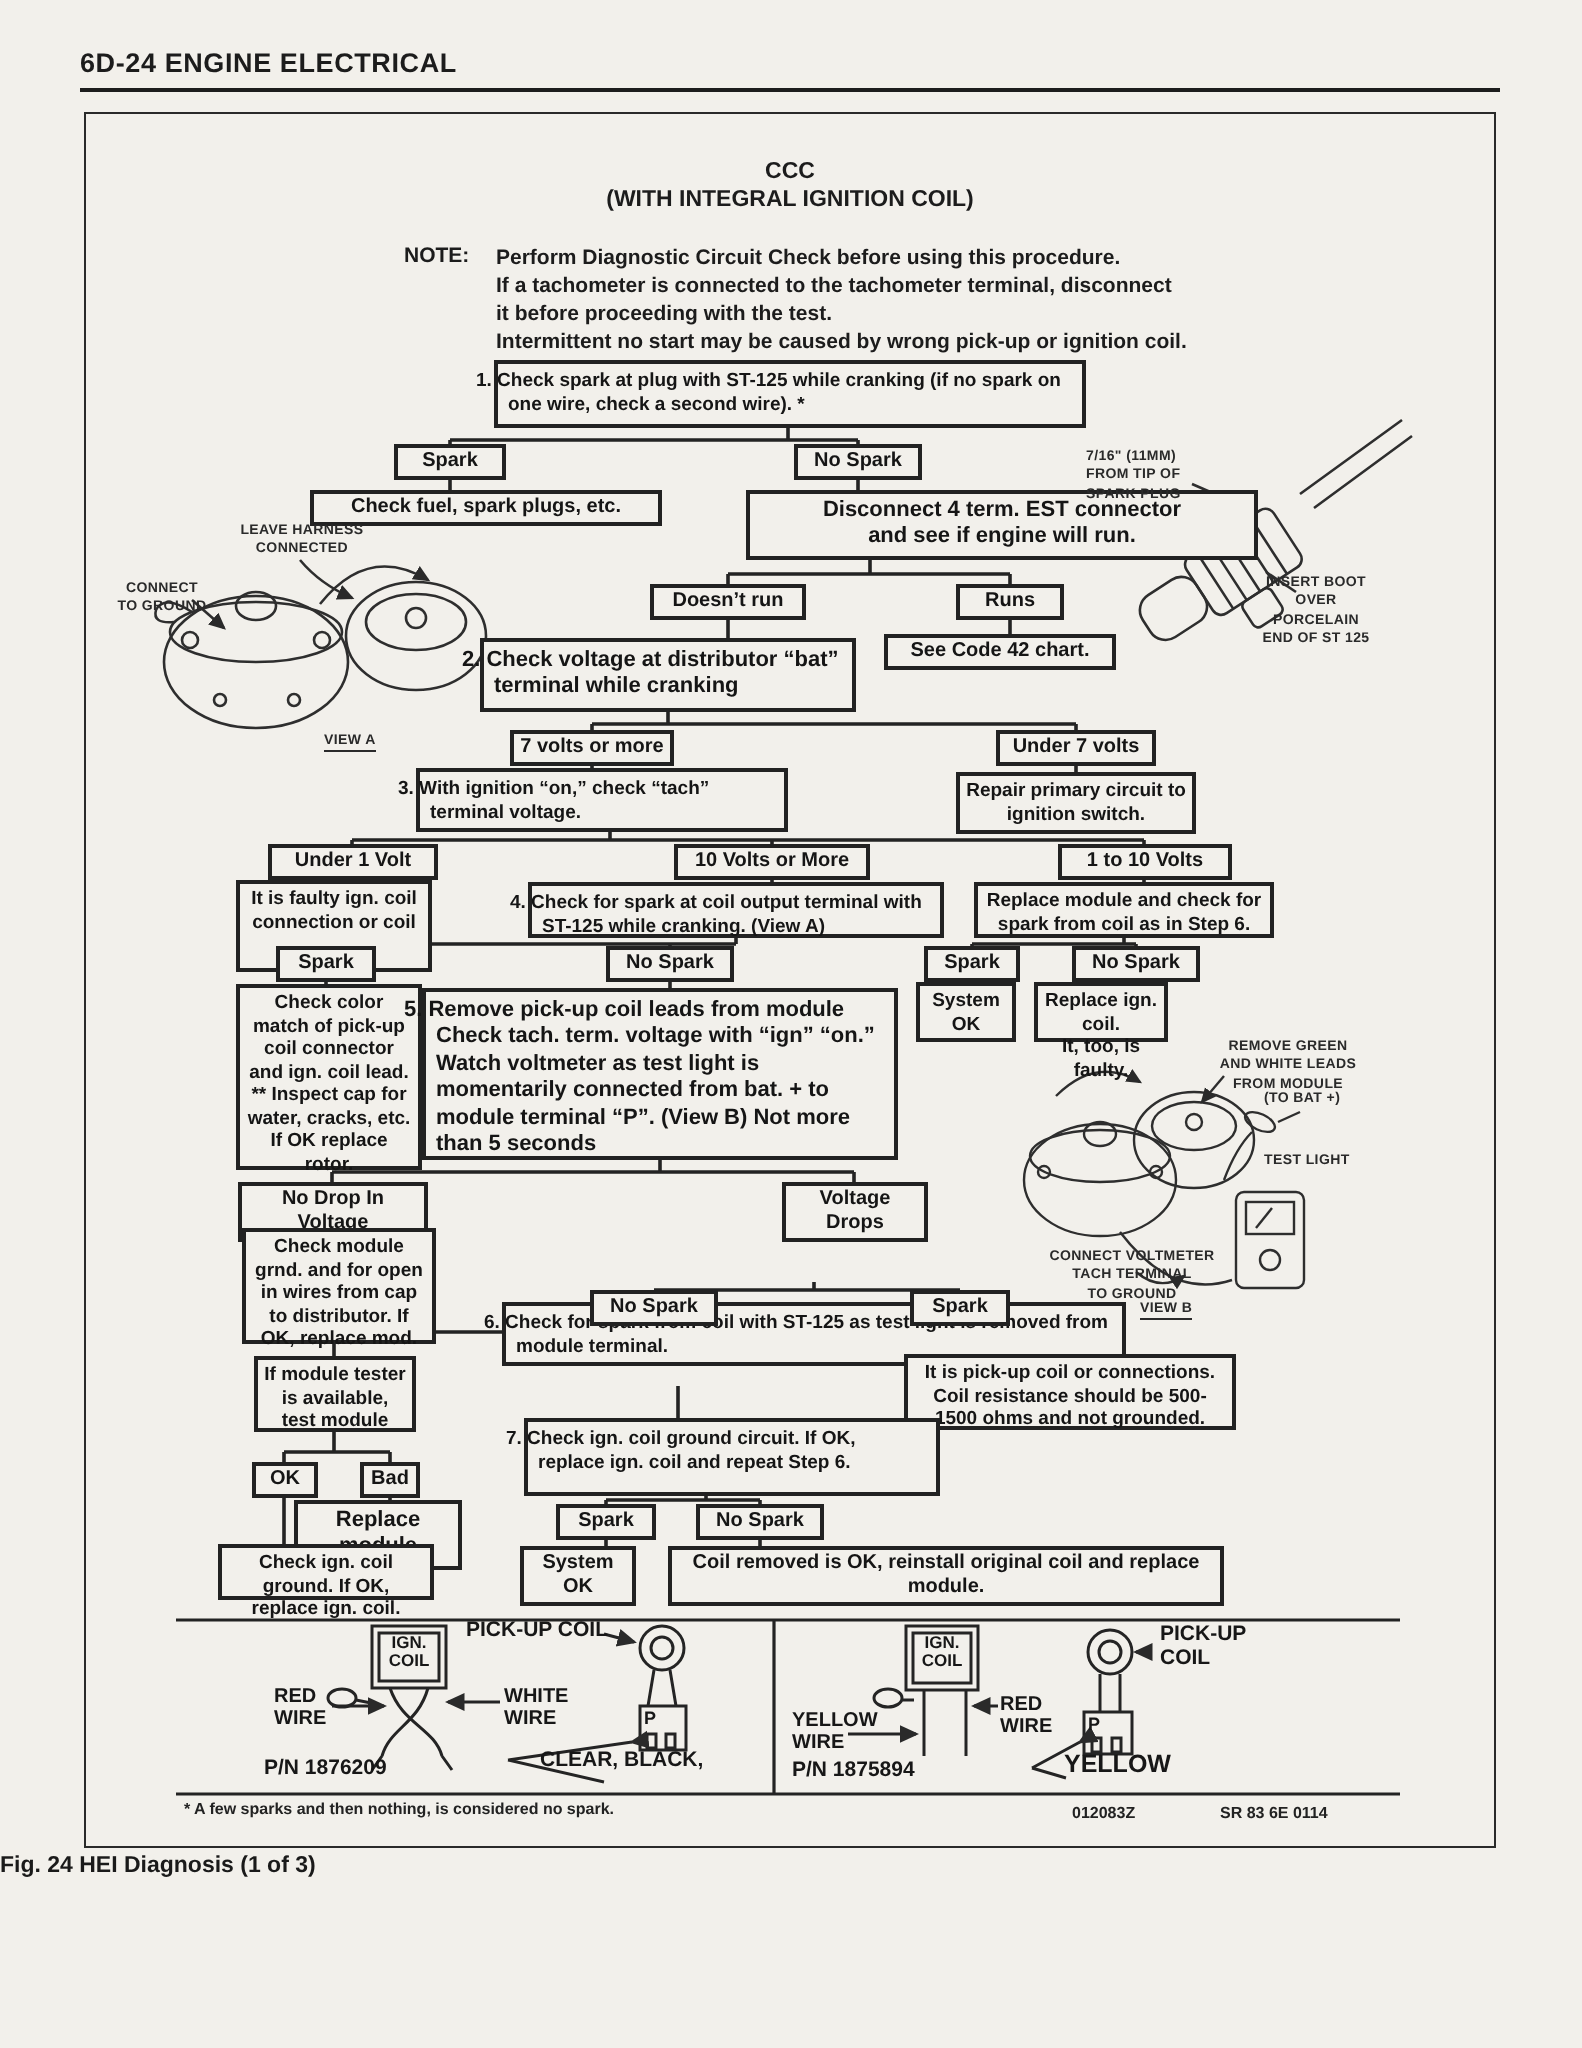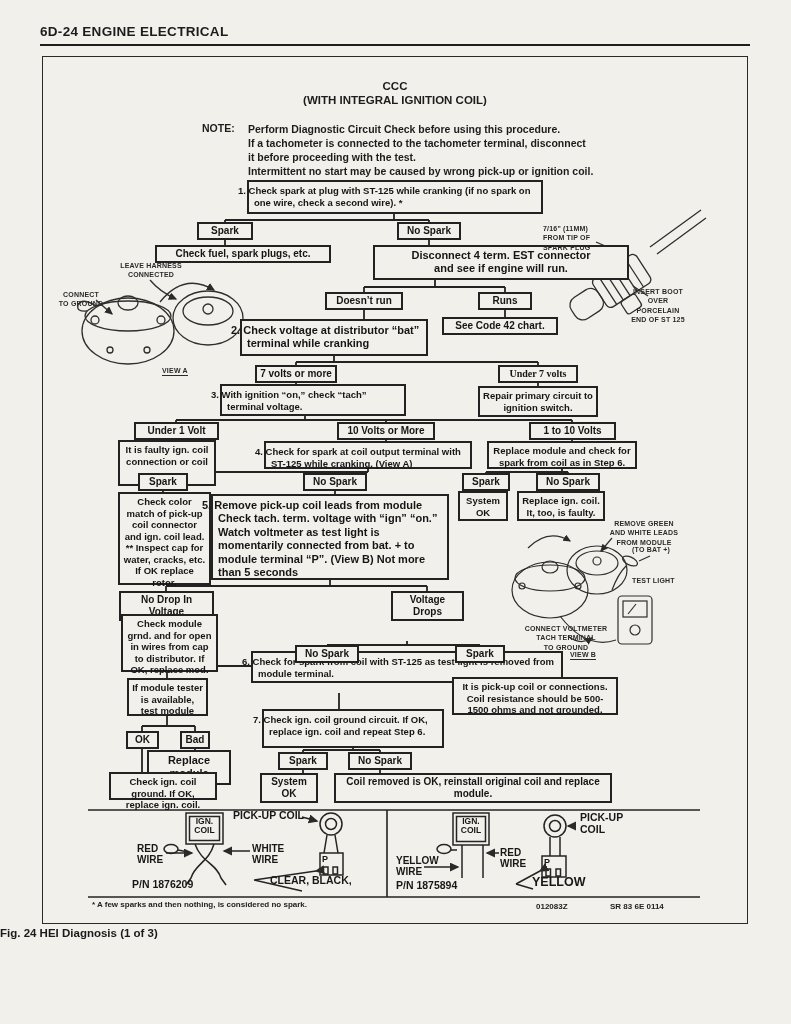--- a/index.html
+++ b/index.html
@@ -170,52 +170,52 @@
   <div class="box tag" style="left:197px;top:222px;width:56px;">Spark</div>
   <div class="box tag" style="left:155px;top:245px;width:176px;">Check fuel, spark plugs, etc.</div>
   <div class="box tag" style="left:397px;top:222px;width:64px;">No Spark</div>
   <div class="box big" style="left:325px;top:245px;width:256px;height:35px;margin-left:48px;">Disconnect 4 term. EST connector
 and see if engine will run.</div>
   <div class="box tag" style="left:325px;top:292px;width:78px;">Doesn’t run</div>
   <div class="box tag" style="left:478px;top:292px;width:54px;">Runs</div>
   <div class="box step big" style="left:240px;top:319px;width:188px;height:37px;">2.  Check voltage at distributor “bat” terminal while cranking</div>
   <div class="box tag" style="left:442px;top:317px;width:116px;">See Code 42 chart.</div>
   <div class="box tag" style="left:255px;top:365px;width:82px;">7 volts or more</div>
-  <div class="box tag" style="left:498px;top:365px;width:80px;font-family:Liberation Serif, serif;">Under 7 volts</div>
-  <div class="box step" style="left:220px;top:384px;width:186px;height:32px;">3.  With ignition “on,” check “tach” terminal voltage.</div>
+  <div class="box tag" style="left:498px;top:365px;width:80px;">Under 7 volts</div>
+  <div class="box step" style="left:208px;top:384px;width:186px;height:32px;">3.  With ignition “on,” check “tach” terminal voltage.</div>
   <div class="box" style="left:478px;top:386px;width:120px;height:31px;">Repair primary circuit to ignition switch.</div>
   <div class="box tag" style="left:134px;top:422px;width:85px;">Under 1 Volt</div>
   <div class="box tag" style="left:337px;top:422px;width:98px;">10 Volts or More</div>
   <div class="box tag" style="left:529px;top:422px;width:87px;">1 to 10 Volts</div>
   <div class="box left" style="left:118px;top:440px;width:98px;height:46px;">It is faulty ign. coil connection or coil</div>
   <div class="box step" style="left:264px;top:441px;width:208px;height:28px;">4.  Check for spark at coil output terminal with ST-125 while cranking. (View A)</div>
   <div class="box" style="left:487px;top:441px;width:150px;height:28px;">Replace module and check for spark from coil as in Step 6.</div>
   <div class="box tag" style="left:138px;top:473px;width:50px;">Spark</div>
   <div class="box tag" style="left:303px;top:473px;width:64px;">No Spark</div>
   <div class="box tag" style="left:462px;top:473px;width:48px;">Spark</div>
   <div class="box tag" style="left:536px;top:473px;width:64px;">No Spark</div>
   <div class="box" style="left:458px;top:491px;width:50px;height:30px;">System
 OK</div>
-  <div class="box" style="left:517px;top:491px;width:88px;height:30px;">Replace ign. coil.
+  <div class="box" style="left:517px;top:491px;width:67px;height:30px;">Replace ign. coil.
 It, too, is faulty.</div>
   <div class="box left" style="left:118px;top:492px;width:93px;height:93px;">Check color match of pick-up coil connector and ign. coil lead. ** Inspect cap for water, cracks, etc. If OK replace rotor.</div>
   <div class="box step big" style="left:211px;top:494px;width:238px;height:86px;">5.  Remove pick-up coil leads from module Check tach. term. voltage with “ign” “on.”  Watch voltmeter as test light is momentarily connected from bat. + to module terminal “P”. (View B) Not more  than 5 seconds</div>
   <div class="box tag" style="left:119px;top:591px;width:95px;">No Drop In Voltage</div>
   <div class="box tag" style="left:391px;top:591px;width:73px;">Voltage Drops</div>
   <div class="box" style="left:121px;top:614px;width:97px;height:58px;">Check module grnd. and for open in wires from cap to distributor. If OK, replace mod.</div>
   <div class="box step" style="left:251px;top:613px;width:312px;height:32px;margin-top:38px;">6.  Check for spark from coil with ST-125 as test light is removed from module terminal.</div>
   <div class="box tag" style="left:295px;top:645px;width:64px;">No Spark</div>
   <div class="box tag" style="left:455px;top:645px;width:50px;">Spark</div>
   <div class="box" style="left:127px;top:678px;width:81px;height:38px;">If module tester is available, test module</div>
   <div class="box left" style="left:452px;top:677px;width:166px;height:38px;">It is pick-up coil or connections. Coil resistance should be 500-1500 ohms and not grounded.</div>
   <div class="box tag" style="left:126px;top:731px;width:33px;">OK</div>
   <div class="box tag" style="left:180px;top:731px;width:30px;">Bad</div>
   <div class="box big" style="left:147px;top:750px;width:84px;">Replace module</div>
   <div class="box" style="left:109px;top:772px;width:108px;height:28px;">Check ign. coil ground. If OK, replace ign. coil.</div>
-  <div class="box step" style="left:262px;top:709px;width:182px;height:39px;">7.  Check ign. coil ground circuit. If OK, replace ign. coil and repeat Step 6.</div>
+  <div class="box step" style="left:262px;top:709px;width:208px;height:39px;">7.  Check ign. coil ground circuit. If OK, replace ign. coil and repeat Step 6.</div>
   <div class="box tag" style="left:278px;top:752px;width:50px;">Spark</div>
   <div class="box tag" style="left:348px;top:752px;width:64px;">No Spark</div>
   <div class="box tag" style="left:260px;top:773px;width:58px;">System OK</div>
   <div class="box tag" style="left:334px;top:773px;width:278px;">Coil removed is OK, reinstall original coil and replace module.</div>
 
   <div class="lbl" style="left:105px;top:261px;width:92px;">LEAVE HARNESS
 CONNECTED</div>
   <div class="lbl" style="left:45px;top:290px;width:72px;">CONNECT
 TO GROUND</div>
   <div class="lbl" style="left:162px;top:366px;"><span class="view">VIEW A</span></div>

